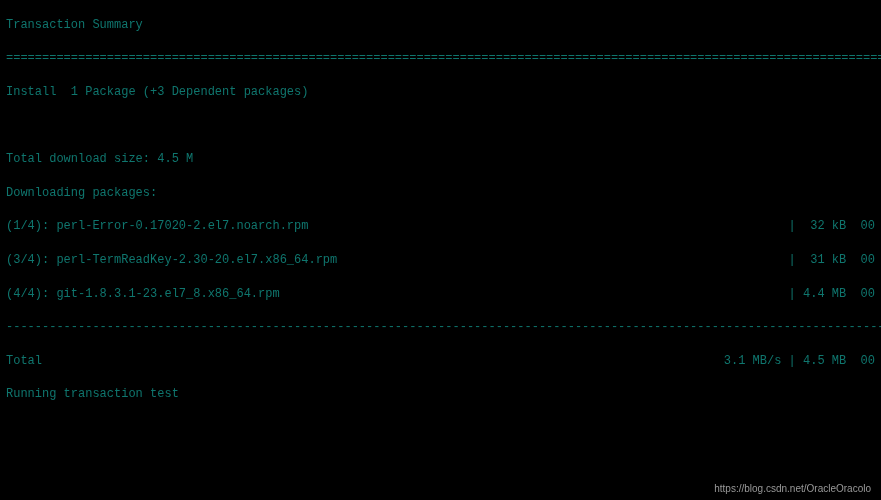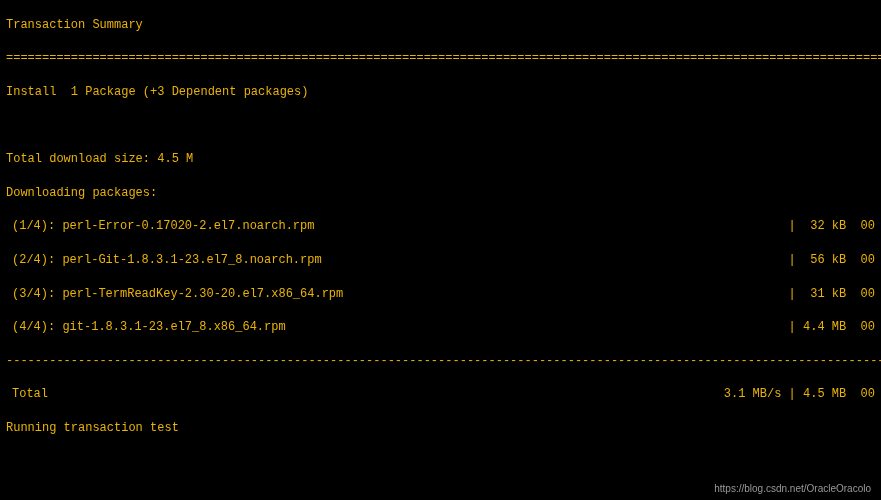--- a/index.html
+++ b/index.html
@@ -8,29 +8,29 @@
     font-family: "Consolas", "Courier New", monospace;
     font-size: 12px;
     line-height: 1.4;
     width: 881px;
     height: 500px;
     overflow: hidden;
     position: relative;
   }
   .terminal {
     background: #000;
-    color: #eab308;
+    color: #0f766e;
     padding: 0 6px 6px 6px;
     width: 881px;
     height: 500px;
     white-space: pre;
     overflow: hidden;
   }
   .line { display: block; }
-  .row { display: flex; justify-content: space-between; margin-left: 6px; }
+  .row { display: flex; justify-content: space-between; }
   .row .left { flex: 0 0 auto; }
   .row .right { flex: 0 0 auto; text-align: left; }
   .watermark {
     position: absolute;
     bottom: 4px;
     right: 10px;
     color: #999;
     font-family: Arial, sans-serif;
     font-size: 10px;
   }
@@ -39,21 +39,20 @@
 <body>
 
 <div class="terminal">
 <span class="line">Transaction Summary</span>
 <span class="line">================================================================================================================================================</span>
 <span class="line">Install  1 Package (+3 Dependent packages)</span>
 <span class="line"> </span>
 <span class="line">Total download size: 4.5 M</span>
 <span class="line">Downloading packages:</span>
 <div class="row"><span class="left">(1/4): perl-Error-0.17020-2.el7.noarch.rpm</span><span class="right">|  32 kB  00</span></div>
-<div class="row"><span class="left">(2/4): perl-Git-1.8.3.1-23.el7_8.noarch.rpm</span><span class="right">|  56 kB  00</span></div>
 <div class="row"><span class="left">(3/4): perl-TermReadKey-2.30-20.el7.x86_64.rpm</span><span class="right">|  31 kB  00</span></div>
 <div class="row"><span class="left">(4/4): git-1.8.3.1-23.el7_8.x86_64.rpm</span><span class="right">| 4.4 MB  00</span></div>
 <span class="line">------------------------------------------------------------------------------------------------------------------------------------------------</span>
 <div class="row"><span class="left">Total</span><span class="right">3.1 MB/s | 4.5 MB  00</span></div>
 <span class="line">Running transaction test</span>
 
 
 
 
 

